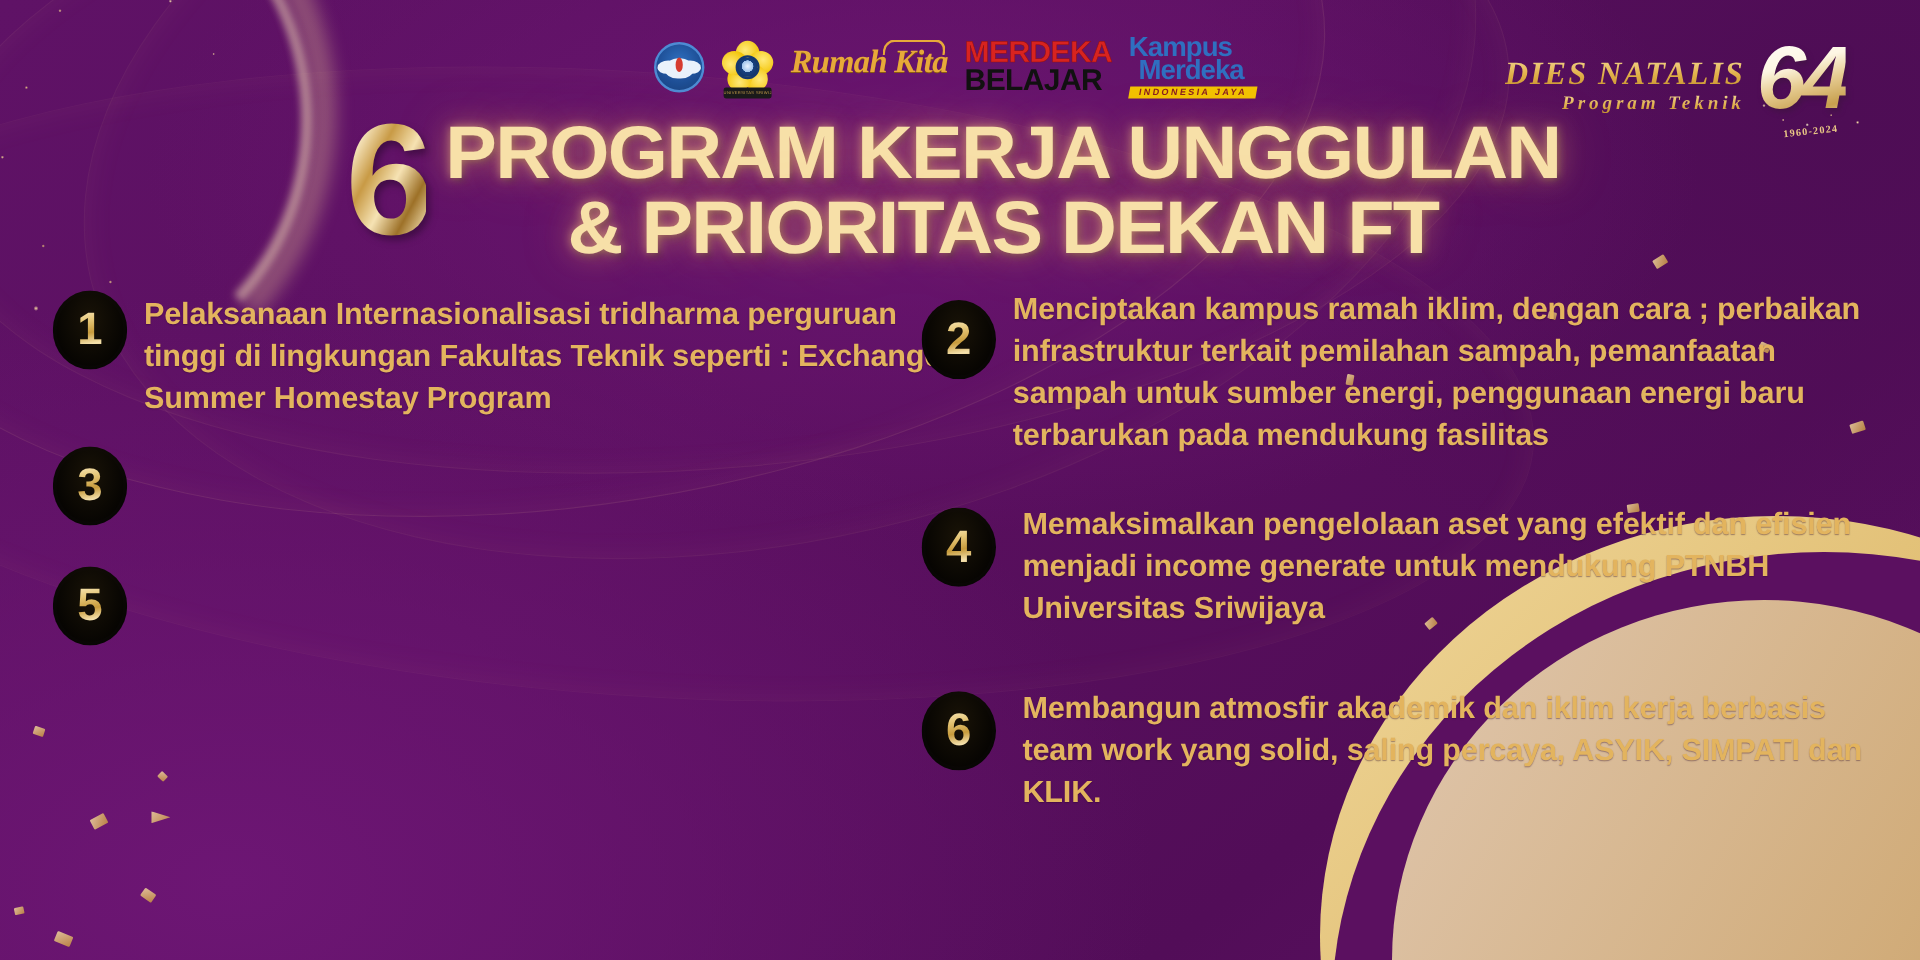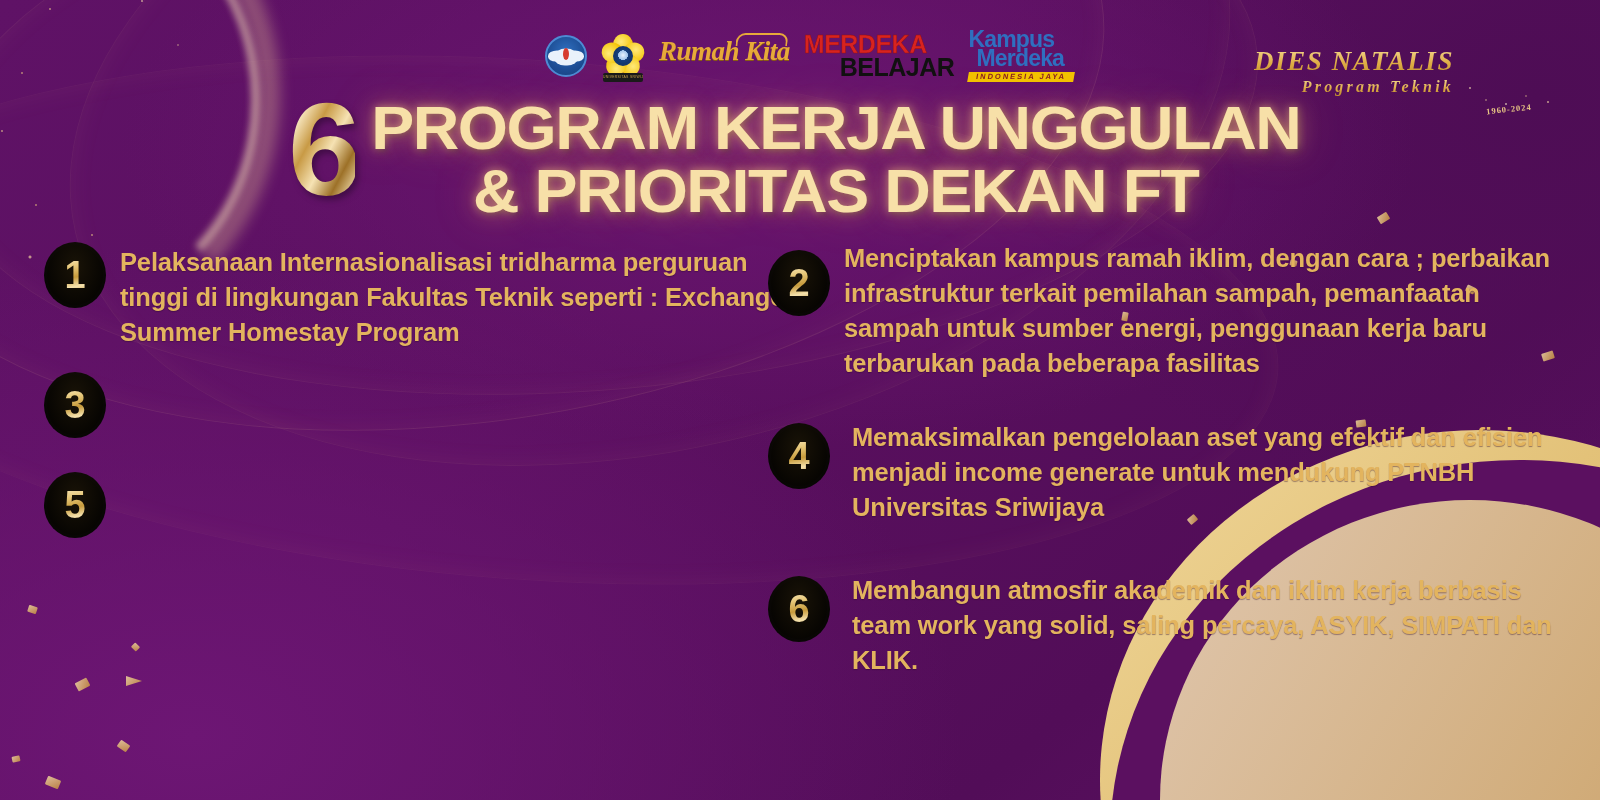--- a/index.html
+++ b/index.html
@@ -153,21 +153,21 @@
     border-right:2.5px solid #e7a93a;
     border-radius:9px 9px 0 0;
     transform:skewX(-6deg);
   }
   .logo-merdeka{ display:flex; flex-direction:column; line-height:.92; }
   .logo-merdeka .m1{
     font-size:25px; font-weight:900; color:#d8231f; letter-spacing:-.5px;
     -webkit-text-stroke:.4px #8e1110;
   }
   .logo-merdeka .m2{
-    font-size:25px; font-weight:900; color:#111; letter-spacing:-.5px;margin-left:36px;
+    font-size:25px; font-weight:900; color:#111; letter-spacing:-.5px;
   }
   .logo-kampus{ display:flex; flex-direction:column; line-height:.84; }
   .logo-kampus .k1{ font-size:23px; font-weight:700; color:#2f6fc0; letter-spacing:-.8px; }
   .logo-kampus .k2{ font-size:23px; font-weight:700; color:#2f6fc0; letter-spacing:-.8px; margin-left:8px;}
   .logo-kampus .k3{
     margin-top:3px; background:#f2c200; color:#8a2020; font-size:7.5px; font-weight:700;
     letter-spacing:2px; padding:2px 8px; transform:skewX(-10deg); text-align:center;
   }
 
   
@@ -364,20 +364,21 @@
     </div>
   </div>
 
   <div id="dies-natalis">
     <div class="dn-text">
       <div class="dn-1">DIES NATALIS</div>
       <div class="dn-2">Program Teknik</div>
     </div>
     <div class="dn-64wrap">
       <div class="dn-sparkle"></div>
+      <div class="dn-64">64</div>
       <div class="dn-year">1960-2024</div>
     </div>
   </div>
 
   <div id="title-block">
     <div class="big-six">6</div>
     <div class="title-lines">
       <div class="t-line">PROGRAM KERJA UNGGULAN</div>
       <div class="t-line">&amp; PRIORITAS DEKAN FT</div>
     </div>
@@ -407,21 +408,21 @@
       </div>
 
     </div>
 
     <div class="col col-right">
 
       <div class="item" id="item-2">
         <div class="badge">
           <span class="badge-num">2</span>
         </div>
-        <div class="item-text">Menciptakan kampus ramah iklim, dengan cara ; perbaikan infrastruktur terkait pemilahan sampah, pemanfaatan sampah untuk sumber energi, penggunaan kerja baru terbarukan pada beberapa fasilitas</div>
+        <div class="item-text">Menciptakan kampus ramah iklim, dengan cara ; perbaikan infrastruktur terkait pemilahan sampah, pemanfaatan sampah untuk sumber energi, penggunaan energi baru terbarukan pada mendukung fasilitas</div>
       </div>
 
       <div class="item" id="item-4">
         <div class="badge">
           <span class="badge-num">4</span>
         </div>
         <div class="item-text">Memaksimalkan pengelolaan aset yang efektif dan efisien menjadi income generate untuk mendukung PTNBH Universitas Sriwijaya</div>
       </div>
 
       <div class="item" id="item-6">

